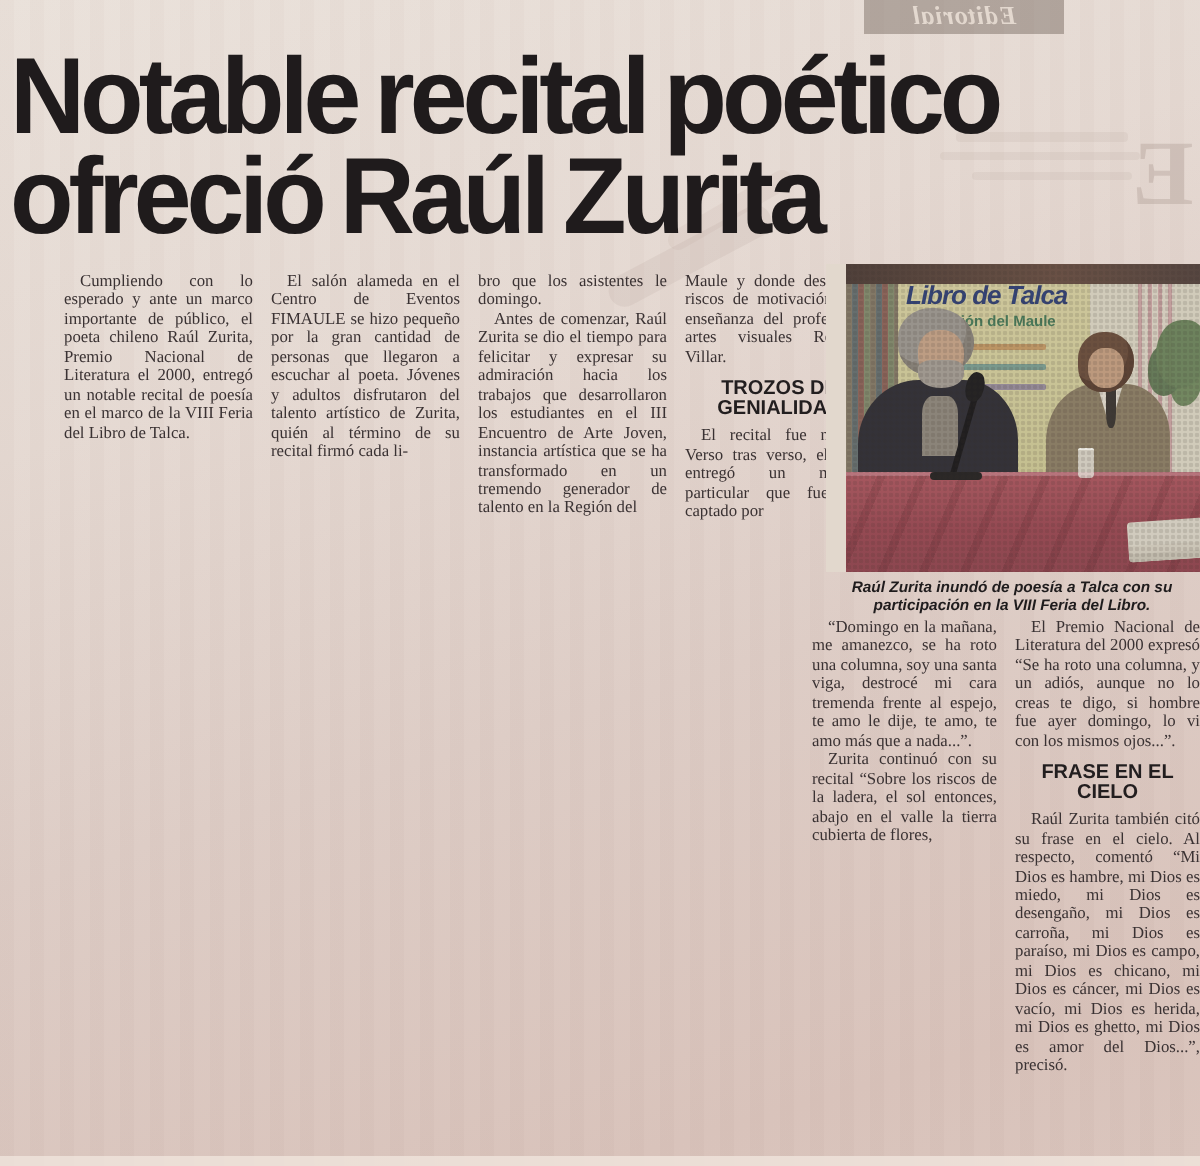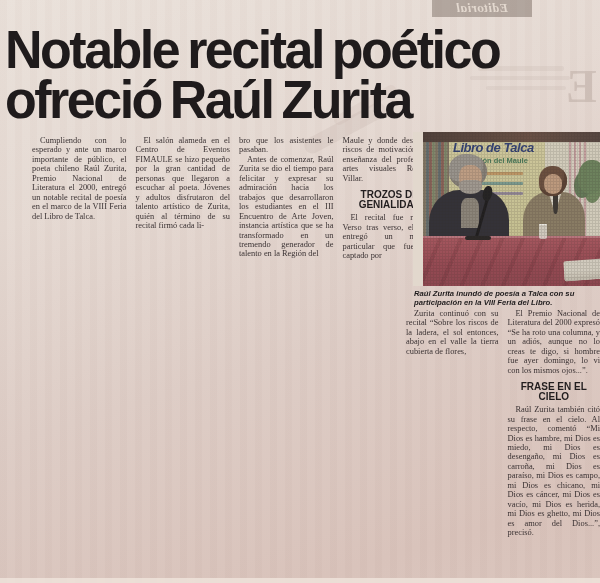--- a/index.html
+++ b/index.html
@@ -139,21 +139,21 @@
   .books{ position:absolute; right:-2px; bottom:6px; width:38px; height:20px;
     background:#d8d1c0; transform:rotate(-4deg);
     box-shadow:inset 0 -4px 0 #c7bfae, inset 0 -8px 0 #d2cab8; border-radius:2px; }
   .halftone{ position:absolute; inset:0;
     background-image:radial-gradient(circle, rgba(52,40,34,.13) 1px, transparent 1.3px);
     background-size:3px 3px; pointer-events:none; }
 
   .caption{
     position:absolute; left:414px; top:289px; width:184px;
     font-family:"Liberation Sans",sans-serif; font-weight:bold; font-style:italic;
-    font-size:7.7px; line-height:9px; color:#1f1c1d; text-align:left;
+    font-size:7.7px; line-height:9px; color:#1f1c1d; text-align:center;
   }
 </style>
 </head>
 <body>
 
 <div class="page">
 
   <div class="bleed-editorial">Editorial</div>
   <div class="bleed-cap-e">E</div>
   <div class="bleed-bar bb1"></div>
@@ -168,21 +168,21 @@
   </div>
 
   <div class="cols bodytext">
     <div class="col">
       <p>Cumpliendo con lo esperado y ante un marco importante de público, el poeta chileno Raúl Zurita, Premio Nacional de Literatura el 2000, entregó un notable recital de poesía en el marco de la VIII Feria del Libro de Talca.</p>
     </div>
     <div class="col">
       <p>El salón alameda en el Centro de Eventos FIMAULE se hizo pequeño por la gran cantidad de personas que llegaron a escuchar al poeta. Jóvenes y adultos disfrutaron del talento artístico de Zurita, quién al término de su recital firmó cada li-</p>
     </div>
     <div class="col">
-      <p class="cont">bro que los asistentes le pasaban.</p>
+      <p class="cont">bro que los asistentes le domingo.</p>
       <p>Antes de comenzar, Raúl Zurita se dio el tiempo para felicitar y expresar su admiración hacia los trabajos que desarrollaron los estudiantes en el III Encuentro de Arte Joven, instancia artística que se ha transformado en un tremendo generador de talento en la Región del</p>
     </div>
     <div class="col">
       <p class="cont">Maule y donde destaca el riscos de motivación y de enseñanza del profesor en artes visuales Reinaldo Villar.</p>
       <div class="sec-heading">
         <div>TROZOS DE</div>
         <div>GENIALIDAD</div>
       </div>
       <p>El recital fue notable. Verso tras verso, el poeta entregó un mensaje particular que fue bien captado por</p>
     </div>
@@ -225,20 +225,21 @@
       <div class="glass"></div>
       <div class="books"></div>
       <div class="halftone"></div>
     </div>
   </div>
 
   <div class="caption">Raúl Zurita inundó de poesía a Talca con su participación en la VIII Feria del Libro.</div>
 
   <div class="lower bodytext">
     <div class="lcol">
+      <p>“Domingo en la mañana, me amanezco, se ha roto una columna, soy una santa viga, destrocé mi cara tremenda frente al espejo, te amo le dije, te amo, te amo más que a nada...”.</p>
       <p>Zurita continuó con su recital “Sobre los riscos de la ladera, el sol entonces, abajo en el valle la tierra cubierta de flores,</p>
     </div>
     <div class="lcol">
       <p>El Premio Nacional de Literatura del 2000 expresó “Se ha roto una columna, y un adiós, aunque no lo creas te digo, si hombre fue ayer domingo, lo vi con los mismos ojos...”.</p>
       <div class="sec-heading">FRASE EN EL CIELO</div>
       <p>Raúl Zurita también citó su frase en el cielo. Al respecto, comentó “Mi Dios es hambre, mi Dios es miedo, mi Dios es desengaño, mi Dios es carroña, mi Dios es paraíso, mi Dios es campo, mi Dios es chicano, mi Dios es cáncer, mi Dios es vacío, mi Dios es herida, mi Dios es ghetto, mi Dios es amor del Dios...”, precisó.</p>
 
     </div>
   </div>
 

